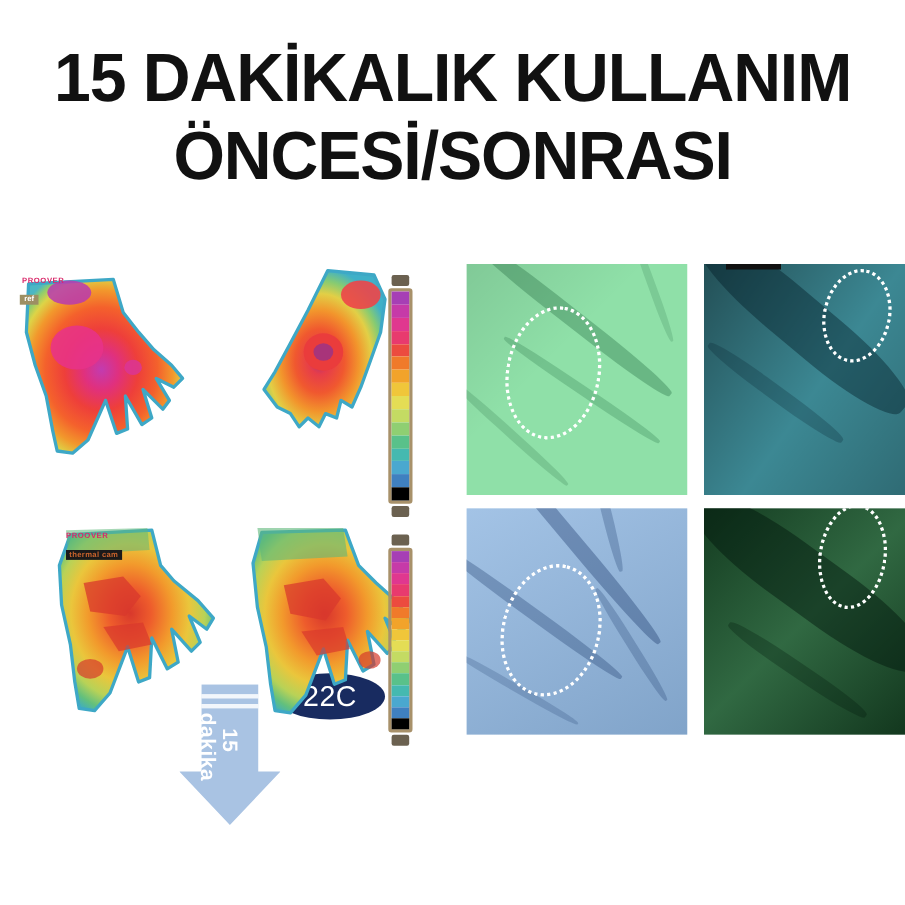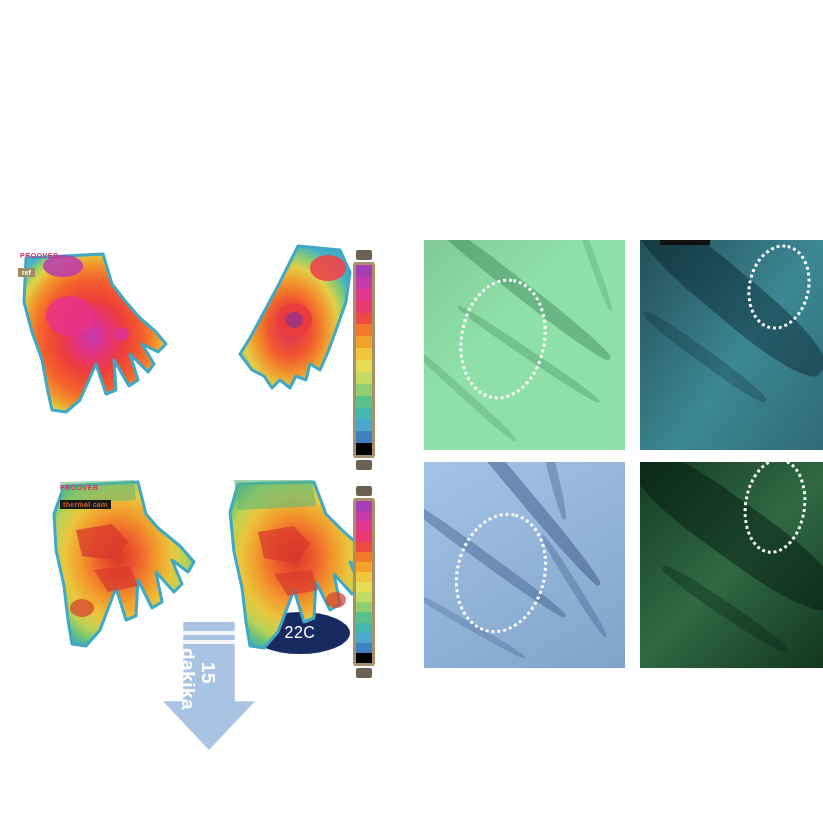--- a/index.html
+++ b/index.html
@@ -61,21 +61,21 @@
   }
   .arrow-label.unit{
     left:36px;top:26px;transform:rotate(90deg);
   }
 
   
   .badge-ellipse{
     position:absolute;left:250px;top:382px;width:100px;height:42px;
     background:#182b60;border-radius:50%;
     display:flex;align-items:center;justify-content:center;
-    color:#ffffff;font-size:16px;font-family:"Liberation Sans", sans-serif;
+    color:#ffffff;font-size:26px;font-family:"Liberation Sans", sans-serif;
     letter-spacing:0.5px;
   }
 
   
   .scale{
     position:absolute;width:24px;
   }
   .scale .cap{
     width:16px;height:10px;margin:0 auto;background:#6b6150;
     border-radius:2px;
@@ -113,20 +113,24 @@
     border:3.5px dotted #ffffff;
     border-radius:50%;
     box-sizing:border-box;
   }
 </style>
 </head>
 <body>
 
 <div id="root">
 
+  <div class="title-block">
+    <span class="title-line l1">15 DAKİKALIK KULLANIM</span>
+    <span class="title-line l2">ÖNCESİ/SONRASI</span>
+  </div>
 
   <div class="thermal-area">
 
     <div class="hand" style="left:8px;top:10px;">
       <svg width="170" height="180" viewBox="0 0 170 180">
         <defs>
           <radialGradient id="hot1" cx="48%" cy="52%" r="62%">
             <stop offset="0%" stop-color="#c23bb0"></stop>
             <stop offset="18%" stop-color="#e0307e"></stop>
             <stop offset="38%" stop-color="#ee3f3a"></stop>

